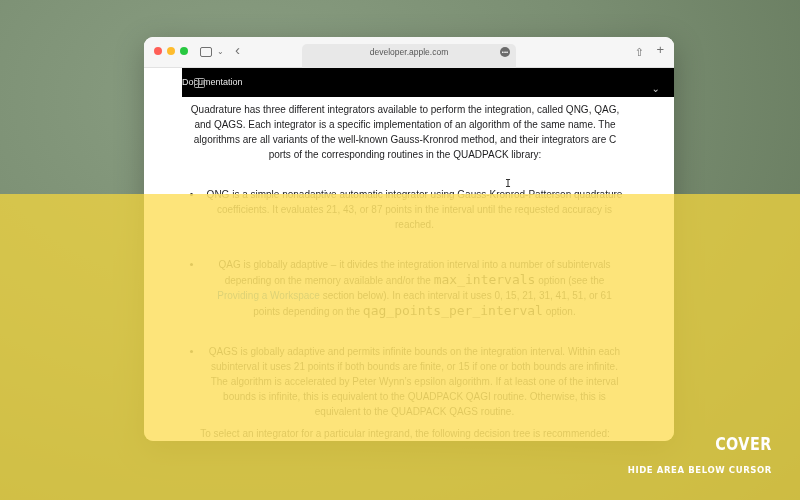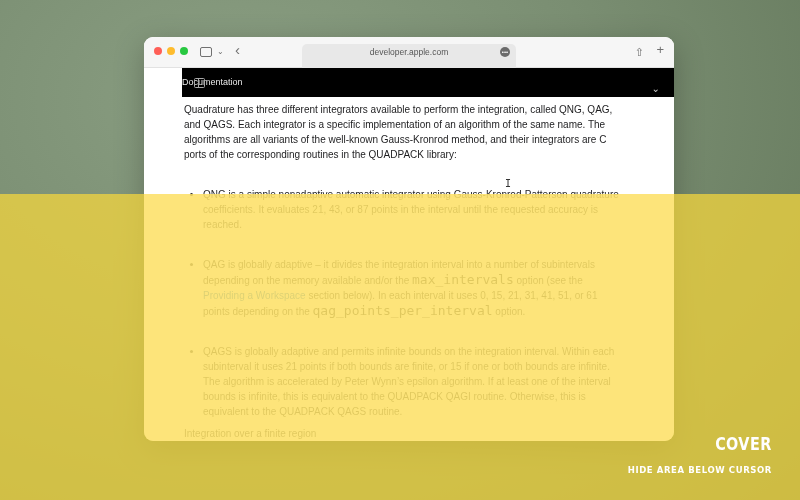--- a/index.html
+++ b/index.html
@@ -27,21 +27,21 @@
   }
   .address .reader { position:absolute; right:6px; top:3px; width:10px; height:10px; border-radius:50%; background:#6b6b6b; color:#fff; font-size:6px; line-height:10px; text-align:center; }
   .docbar {
     height:29px; background:#000; color:#e8e8e8; position:relative;
     font-size:9px; text-align:left; line-height:29px;margin-left:38px;
   }
   .docbar .side { position:absolute; left:12px; top:10px; width:9px; height:8px; border:1px solid #aaa; border-radius:1.5px; }
   .docbar .side::after { content:""; position:absolute; left:3px; top:0; width:1px; height:8px; background:#aaa; }
   .docbar .chev { position:absolute; right:14px; top:6px; color:#ccc; font-size:10px; }
   .content {
-    padding:5px 48px 0 40px; color:#1d1d1f; font-size:10px; line-height:15px;
+    padding:5px 48px 0 40px; color:#1d1d1f; font-size:10px; line-height:15px;text-align:center;
   }
   .content p { margin:0 0 7px 0; }
   .content ul, .content ol { margin:0 0 7px 0; padding-left:19px; }
   .content li { margin-bottom:6px;margin-top:25px; }
   .mono { font-family:"DejaVu Sans Mono", monospace; font-size:13px; }
   .link { color:#0066cc; }
   .heading { font-weight:normal; margin:0 0 7px 0; }
   .overlay {
     position:absolute; left:0; top:194px; width:800px; height:306px;
     background: rgba(248,216,60,0.72);
@@ -87,20 +87,21 @@
     <span>Documentation</span>
     <span class="chev">⌄</span>
   </div>
   <div class="content">
     <p>Quadrature has three different integrators available to perform the integration, called QNG, QAG, and QAGS. Each integrator is a specific implementation of an algorithm of the same name. The algorithms are all variants of the well-known Gauss-Kronrod method, and their integrators are C ports of the corresponding routines in the QUADPACK library:</p>
     <ul>
       <li>QNG is a simple nonadaptive automatic integrator using Gauss-Kronrod-Patterson quadrature coefficients. It evaluates 21, 43, or 87 points in the interval until the requested accuracy is reached.</li>
       <li><span>QAG is globally adaptive – it divides the integration interval into a number of subintervals depending on the memory available and/or the </span><span class="mono">max_intervals</span><span> option (see the </span><span class="link">Providing a Workspace</span><span> section below). In each interval it uses 0, 15, 21, 31, 41, 51, or 61 points depending on the </span><span class="mono">qag_points_per_interval</span><span> option.</span></li>
       <li>QAGS is globally adaptive and permits infinite bounds on the integration interval. Within each subinterval it uses 21 points if both bounds are finite, or 15 if one or both bounds are infinite. The algorithm is accelerated by Peter Wynn’s epsilon algorithm. If at least one of the interval bounds is infinite, this is equivalent to the QUADPACK QAGI routine. Otherwise, this is equivalent to the QUADPACK QAGS routine.</li>
     </ul>
+    <p>To select an integrator for a particular integrand, the following decision tree is recommended:</p>
     <p class="heading">Integration over a finite region</p>
   </div>
 </div>
 
 <span class="cursor">I</span>
 
 <div class="overlay">
   <div class="overlay-inner"></div>
 </div>
 

